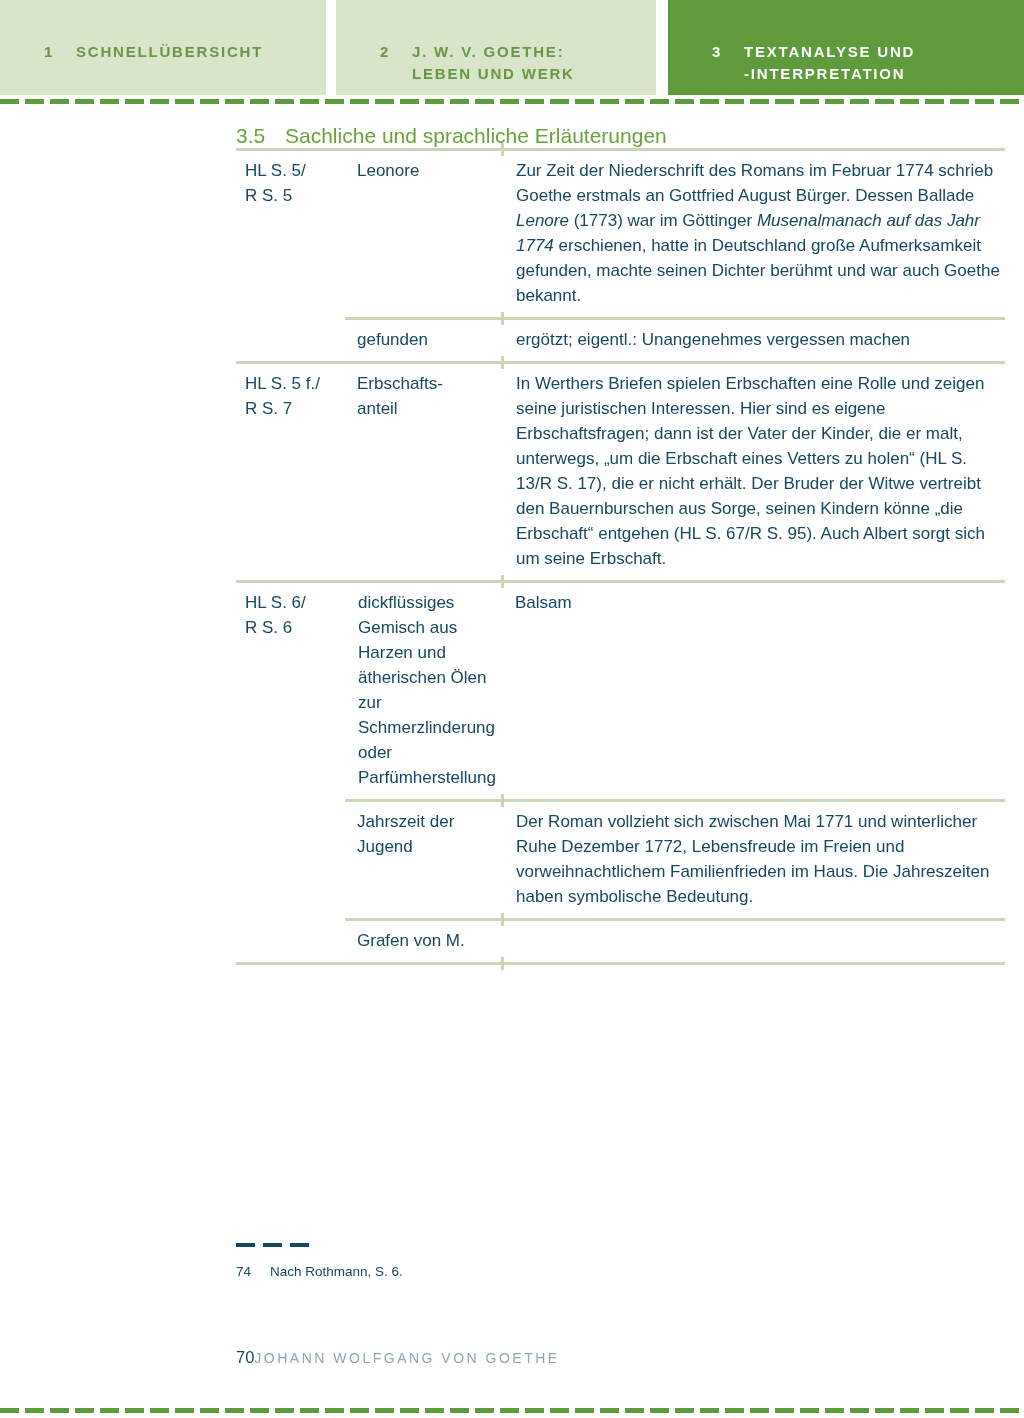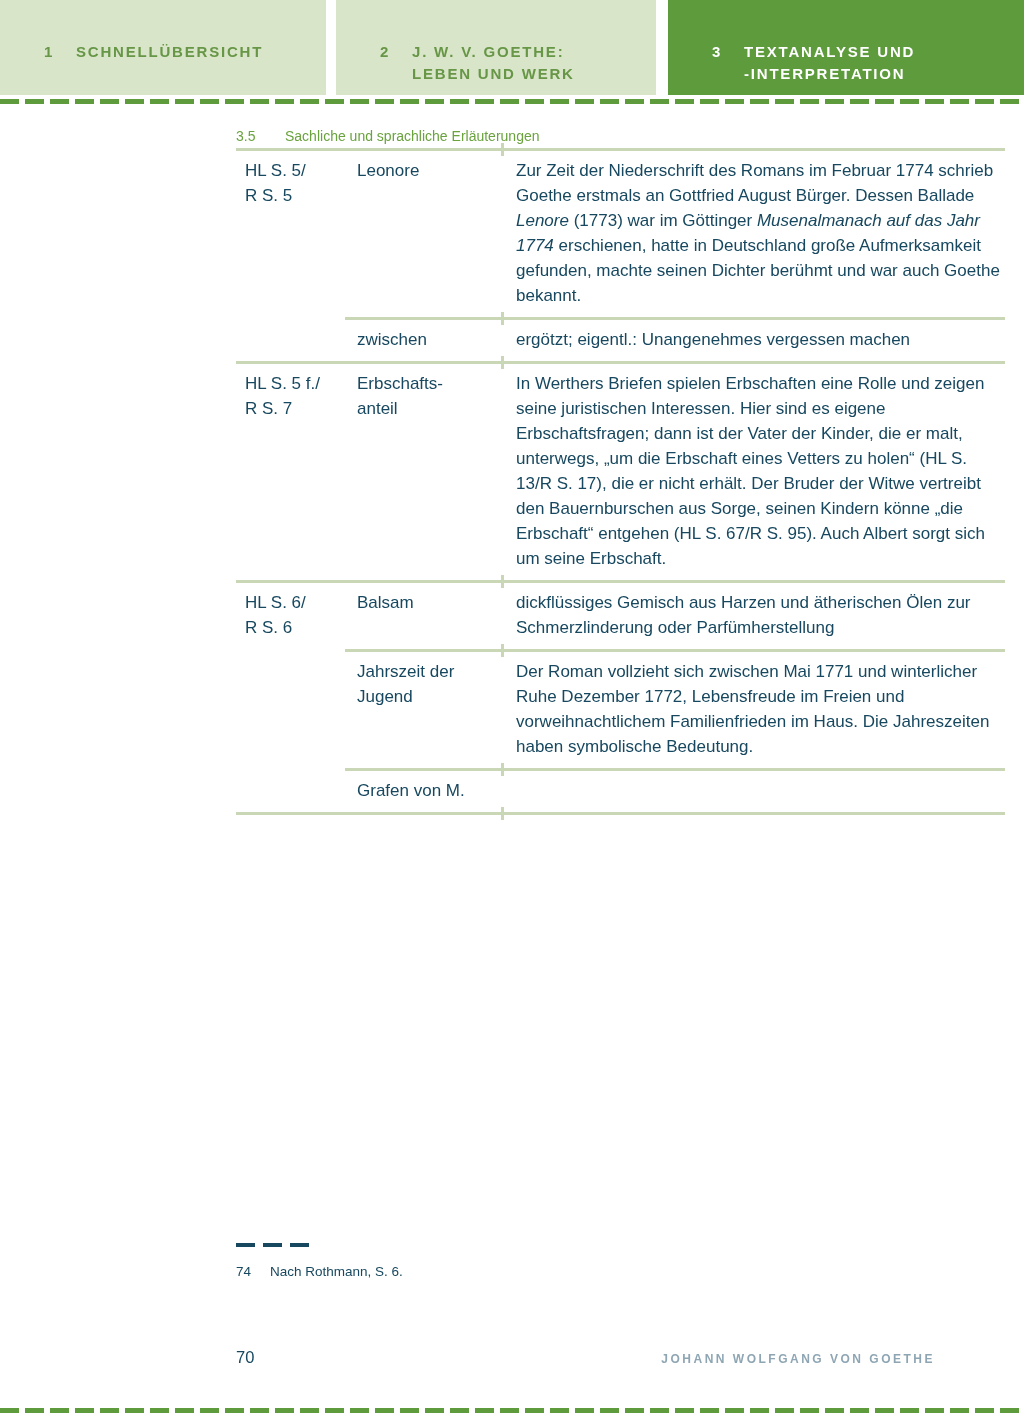--- a/index.html
+++ b/index.html
@@ -38,21 +38,21 @@
   .dash-top { margin-top:4px; }
   .dash-bottom { position:absolute; left:0; right:0; bottom:5px; }
 
   
   .content { margin-left:236px; width:769px; }
 
   .sec-head {
     margin-top:20px;
     display:flex;
     color:#6aa23e;
-    font-size:14px;
+    font-size:21px;
     line-height:24px;
   }
   .sec-head .sec-num { width:49px; }
 
   
   .gtable { width:769px; font-size:17px; line-height:25px; }
   .trow {
     position:relative;
     display:grid;
     grid-template-columns:109px 158px 502px;
@@ -80,25 +80,25 @@
   .fn-dashes {
     width:73px; height:4px;
     background:repeating-linear-gradient(90deg, #17485f 0 19px, transparent 19px 27px);
   }
   .fn-line { margin-top:16px; font-size:13.5px; line-height:17px; display:flex; }
   .fn-line .fn-marker { width:34px; }
 
   
   .footer {
     position:absolute; left:236px; right:89px; top:1348px;
-    display:flex; justify-content:space-between; align-items:baseline;
+    display:flex; align-items:baseline;
   }
   .page-num { font-size:16.5px; }
   .running-title {
-    font-size:12px; font-weight:bold; letter-spacing:2.5px;
+    font-size:14px; font-weight:normal; letter-spacing:2.5px;
     color:#8ea6b4; text-transform:uppercase;
   }
 </style>
 </head>
 <body>
 
 <div class="tabs">
   <div class="tab tab1">
     <span class="num">1</span>
     <span class="lbl">SCHNELLÜBERSICHT</span>
@@ -131,41 +131,41 @@
       <div class="cell ref">HL S. 5/
 R S. 5</div>
       <div class="cell term">Leonore</div>
       <div class="cell def"><span>Zur Zeit der Niederschrift des Romans im Februar 1774 schrieb Goethe erstmals an Gottfried August Bürger. Dessen Ballade </span><i>Lenore</i><span> (1773) war im Göttinger </span><i>Musenalmanach auf das Jahr 1774</i><span> erschienen, hatte in Deutschland große Aufmerksamkeit gefunden, machte seinen Dichter berühmt und war auch Goethe bekannt.</span></div>
     </div>
 
     <div class="trow partial">
       <span class="line"></span>
       <span class="tick"></span>
       <div class="cell ref"></div>
-      <div class="cell term">zwischen</div>
+      <div class="cell term">gefunden</div>
       <div class="cell def"><span>ergötzt; eigentl.: Unangenehmes vergessen machen</span></div>
     </div>
 
     <div class="trow full">
       <span class="line"></span>
       <span class="tick"></span>
       <div class="cell ref">HL S. 5 f./
 R S. 7</div>
       <div class="cell term">Erbschafts-
 anteil</div>
       <div class="cell def"><span>In Werthers Briefen spielen Erbschaften eine Rolle und zeigen seine juristischen Interessen. Hier sind es eigene Erbschaftsfragen; dann ist der Vater der Kinder, die er malt, unterwegs, „um die Erbschaft eines Vetters zu holen“ (HL S. 13/R S. 17), die er nicht erhält. Der Bruder der Witwe vertreibt den Bauernburschen aus Sorge, seinen Kindern könne „die Erbschaft“ entgehen (HL S. 67/R S. 95). Auch Albert sorgt sich um seine Erbschaft.</span></div>
     </div>
 
     <div class="trow full">
       <span class="line"></span>
       <span class="tick"></span>
       <div class="cell ref">HL S. 6/
 R S. 6</div>
+      <div class="cell def"><span>dickflüssiges Gemisch aus Harzen und ätherischen Ölen zur Schmerzlinderung oder Parfümherstellung</span></div>
       <div class="cell term">Balsam</div>
-      <div class="cell def"><span>dickflüssiges Gemisch aus Harzen und ätherischen Ölen zur Schmerzlinderung oder Parfümherstellung</span></div>
     </div>
 
     <div class="trow partial">
       <span class="line"></span>
       <span class="tick"></span>
       <div class="cell ref"></div>
       <div class="cell term">Jahrszeit der Jugend</div>
       <div class="cell def"><span>Der Roman vollzieht sich zwischen Mai 1771 und winterlicher Ruhe Dezember 1772, Lebensfreude im Freien und vorweihnachtlichem Familienfrieden im Haus. Die Jahreszeiten haben symbolische Bedeutung.</span></div>
     </div>
 

